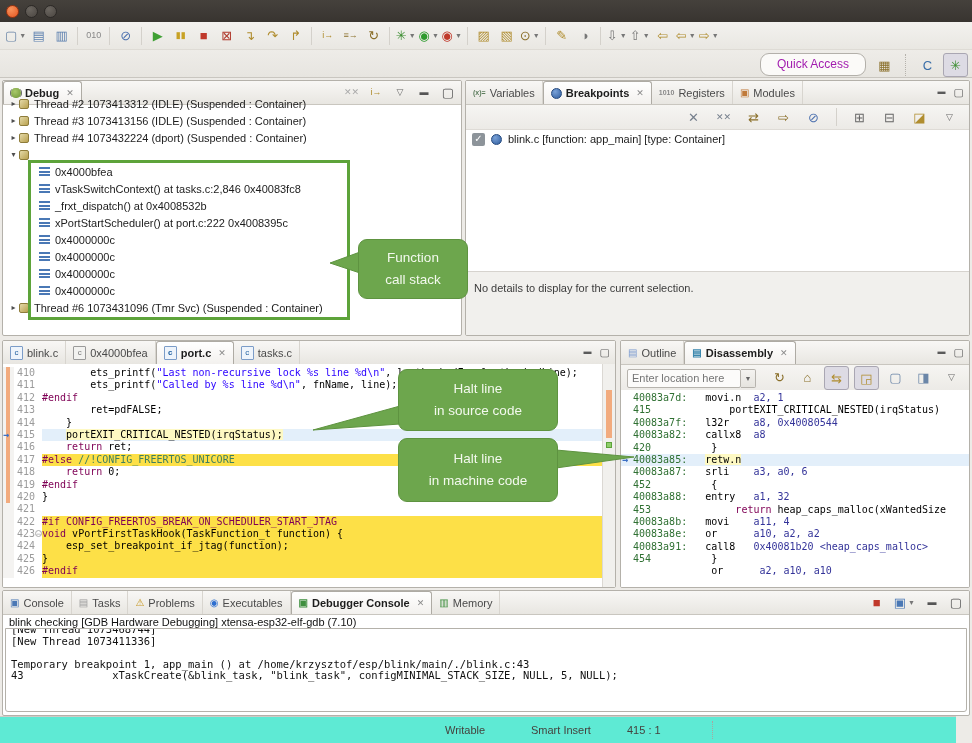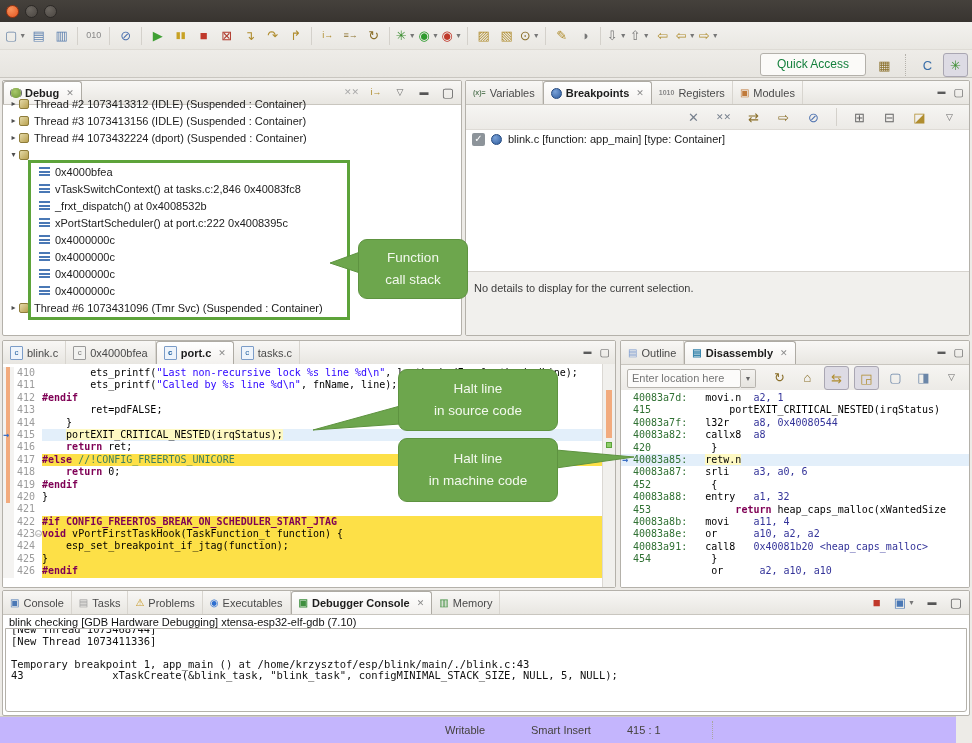--- a/index.html
+++ b/index.html
@@ -18,21 +18,21 @@
             display:flex;align-items:center;padding-left:4px;border-bottom:1px solid #dedbd5;box-sizing:border-box}
   .toolbar2{position:absolute;left:0;top:50px;right:0;height:28px;background:linear-gradient(#eeece8,#e7e5e0);
             border-bottom:1px solid #c9c6c0;box-sizing:border-box}
   .tbi{height:22px;min-width:21px;display:inline-flex;align-items:center;justify-content:center;
        font-size:13px;border-radius:3px;color:#555;padding:0 1px}
   .tbi .g{line-height:1}
   .tbi .dd{font-size:7px;color:#777;margin-left:2px}
   .tbi.pressed{border:1px solid #a9a6b2;background:#dddbe4}
   .tsep{width:1px;height:18px;background:#d4d1cb;margin:0 4px}
   .qa{position:absolute;right:106px;top:3px;height:21px;line-height:21px;padding:0 16px;border:1px solid #b3b0aa;
-      border-radius:3px;background:#fbfaf8;color:#15803d;font-size:12px}
+      border-radius:9px;background:#fbfaf8;color:#a21caf;font-size:12px}
   .persp{position:absolute;right:4px;top:3px;display:flex;align-items:center;gap:4px}
   .pline{width:1px;height:22px;border-left:1px dotted #b5b2ac;margin:0 5px}
   
   .panel{position:absolute;background:#fff;border:1px solid #b4b1aa;border-radius:2px;box-sizing:border-box;overflow:hidden}
   .tabbar{height:23px;display:flex;align-items:stretch;background:linear-gradient(#f8f7f5,#e8e6e1);
           border-bottom:1px solid #c9c6bf;position:relative}
   .tab{display:flex;align-items:center;gap:4px;padding:0 7px;font-size:11px;color:#4a4a4a;border-right:1px solid #d8d5cf;white-space:nowrap}
   .tab.active{background:linear-gradient(#ffffff,#f3f1ee);border:1px solid #aeaba4;border-bottom:none;
               border-radius:3px 3px 0 0;font-weight:bold;color:#1d1d1d}
   .tclose{color:#8b8b8b;font-size:9px;margin-left:3px;font-weight:normal}
@@ -70,21 +70,21 @@
   .cline{height:12.4px;display:flex;white-space:pre;position:relative}
   .astrip{width:11px;position:relative;flex:none;background:#f4f3f1}
   .diffbar{position:absolute;left:3px;top:0;bottom:0;width:4px;background:#f2ab7e}
   .iparrow{position:absolute;left:0;top:0;color:#3b6fc4;font-weight:bold;font-size:10px;z-index:2}
   .lnum{width:28px;flex:none;text-align:right;color:#9b9b9b;padding-right:7px;box-sizing:border-box;position:relative}
   .fold{position:absolute;right:0;top:2px;width:7px;height:7px;border:1px solid #aaa;border-radius:50%;
         background:#fff;font-size:7px;line-height:6px;text-align:center;color:#777;box-sizing:border-box}
   .ctext{flex:1;white-space:pre;overflow:hidden}
   .cline.inact .ctext{background:#fde047}
   .cline.halt .ctext{background:#e3effa}
-  .sp{color:#000}.sk{color:#7f0055;font-weight:bold}.ss{color:#2a00ff}.sc{color:#3f7f5f}
+  .sp{color:#000}.sk{color:#7f0055;font-weight:normal}.ss{color:#2a00ff}.sc{color:#3f7f5f}
   .shl{background:#fef9c3}
   .ruler{position:absolute;right:0;top:23px;bottom:0;width:12px;background:#f1f0ed;border-left:1px solid #dbd8d3}
   .rmark{position:absolute;left:3px;width:6px}
   
   .dtools{height:26px;display:flex;align-items:center;gap:6px;padding:0 6px;background:linear-gradient(#f6f5f2,#eceae6);
           border-bottom:1px solid #dedbd6}
   .dloc{width:104px;height:17px;border:1px solid #b6b3ad;border-radius:2px;font-size:11px;color:#6f6b64;padding:0 4px;
         background:#fcfbfa;font-family:"Liberation Sans",sans-serif}
   .ddrop{width:16px;height:17px;border:1px solid #b6b3ad;border-left:none;border-radius:0 2px 2px 0;margin-left:-6px;
          display:flex;align-items:center;justify-content:center;font-size:7px;color:#666;background:linear-gradient(#f4f3f0,#e6e4df)}
@@ -92,21 +92,21 @@
          font-family:"DejaVu Sans Mono",monospace;font-size:10px;line-height:12.4px;padding-top:2px;box-sizing:border-box}
   .dline{height:12.4px;white-space:pre;padding-left:12px;position:relative}
   .dline.halt{background:#e3effa}
   .sa{color:#2f7032}.so{color:#333399}.si{color:#000}.sl{color:#00007f;font-weight:bold}.sn{color:#2f7032}
   
   .chead{height:14px;font-size:11px;color:#111;padding:1px 0 0 6px}
   .cbody{position:absolute;left:2px;right:2px;top:37px;bottom:3px;background:#fff;border:1px solid #b4b1aa;border-radius:0 0 3px 3px;
          font-family:"DejaVu Sans Mono",monospace;font-size:10.5px;line-height:11.6px;overflow:hidden;padding-left:5px;box-sizing:border-box}
   .conline{height:11.6px;white-space:pre;color:#111}
   
-  .statusbar{position:absolute;left:0;right:16px;top:716px;height:27px;background:#c4b5fd;border-top:1px solid #cfccc6;font-size:11px;color:#45423e}
+  .statusbar{position:absolute;left:0;right:16px;top:716px;height:27px;background:#5eead4;border-top:1px solid #cfccc6;font-size:11px;color:#45423e}
   .sitem{position:absolute;top:7px}
   .shandle{position:absolute;top:4px;height:18px;border-left:1px dotted #a9a6a0}
   
   .callout{position:absolute;background:#6da64d;border:1px solid #5e9340;border-radius:9px;color:#f3f9ee;
            text-align:center;font-size:13.5px;line-height:1.6;display:flex;flex-direction:column;justify-content:center;z-index:40}
   .ctail{position:absolute;z-index:39;overflow:visible}
 </style>
 </head>
 <body>
 

